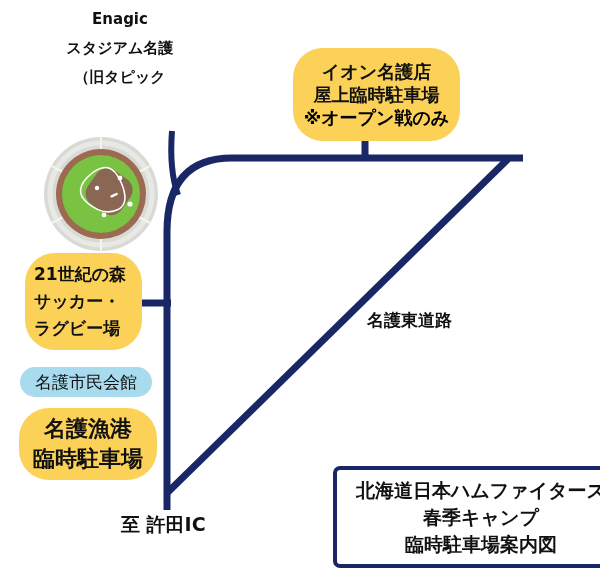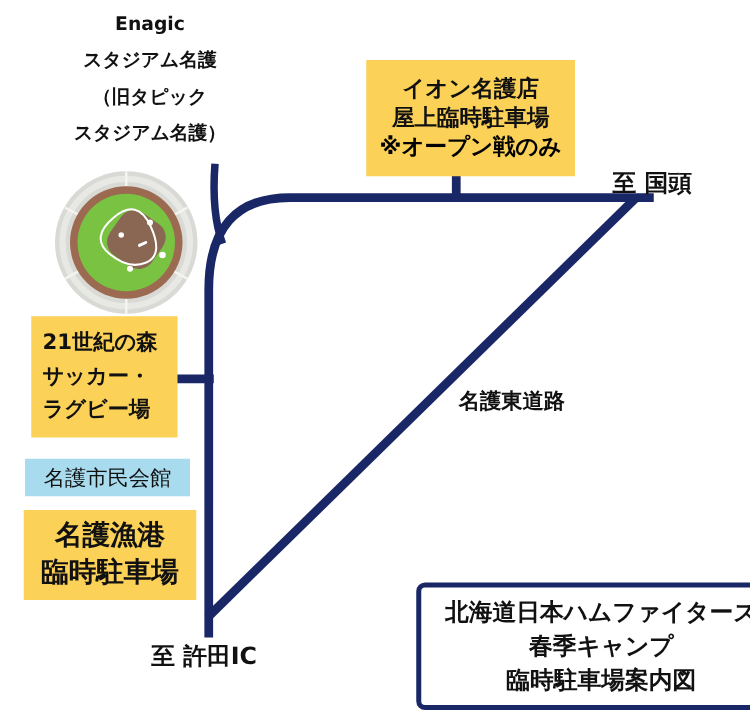--- a/index.html
+++ b/index.html
@@ -28,20 +28,21 @@
   .dest-south{left:121px;top:512px;}
   .expwy-label{
     left:367px;top:309px;
     font-size:17px;font-weight:700;white-space:nowrap;
   }
 
   
   .box{
     display:flex;flex-direction:column;justify-content:center;
     box-sizing:border-box;
+    border-radius:30px;
   }
   .box-yellow{background:#fbd158;}
   .box-blue{background:#a8dbee;}
 
   .aeon-box{
     left:293px;top:48px;width:167px;height:93px;
     text-align:center;font-size:18px;font-weight:bold;line-height:23px;
   }
   .aeon-note{color:#000000;}
 
@@ -111,30 +112,28 @@
       <circle cx="62" cy="80" r="2.4"></circle>
       <circle cx="55" cy="53" r="2.2"></circle>
       <rect x="68" y="59" width="8" height="2.4" rx="1.2" transform="rotate(-25 72 60)"></rect>
     </g>
   </svg>
 
   <div class="abs stadium-title">
     <div>Enagic</div>
     <div>スタジアム名護</div>
     <div>（旧タピック</div>
-    <div>スタジアム名護）</div>
   </div>
 
   <div class="abs box box-yellow aeon-box">
     <div>イオン名護店</div>
     <div>屋上臨時駐車場</div>
     <div class="aeon-note">※オープン戦のみ</div>
   </div>
 
-  <div class="abs dest-label dest-north">至 国頭</div>
 
   <div class="abs box box-yellow forest-box">
     <div>21世紀の森</div>
     <div>サッカー・</div>
     <div>ラグビー場</div>
   </div>
 
 
   <div class="abs box box-blue civichall-box">
     <div>名護市民会館</div>

